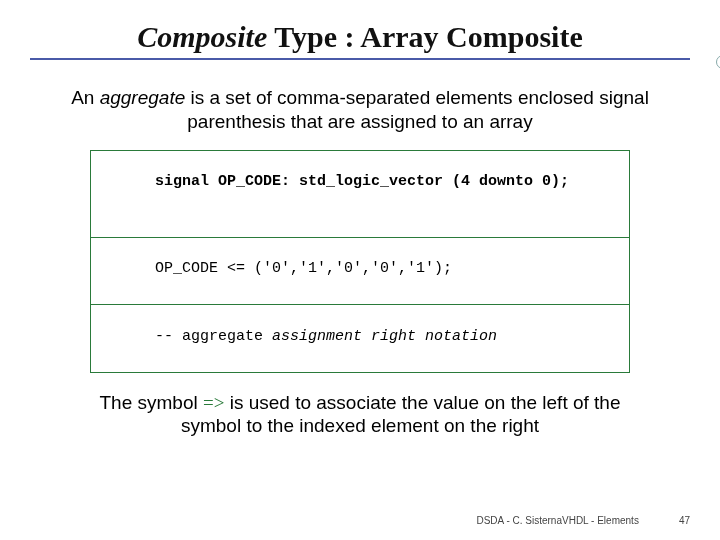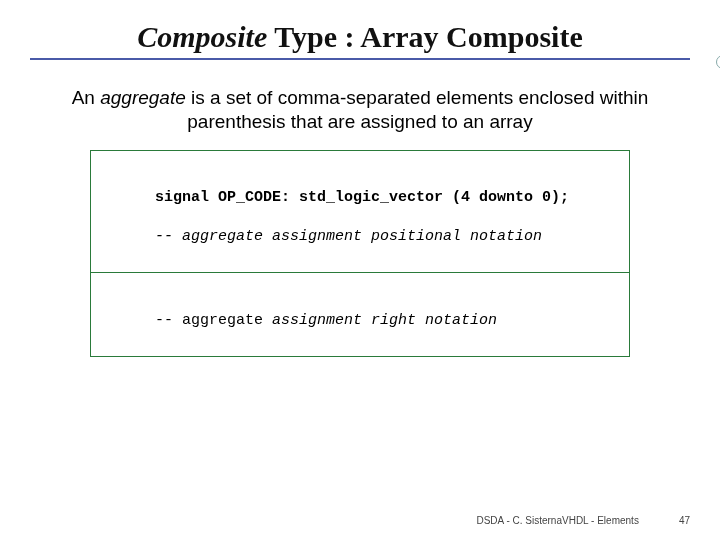--- a/index.html
+++ b/index.html
@@ -57,21 +57,21 @@
   }
   .aggregate-word { font-style: italic; margin-top: 13px; }
   .code-box {
     border: 1px solid #2a7a3a;
     margin: 0 60px 18px 60px;
     font-family: "Courier New", Courier, monospace;
     font-size: 15px;
   }
   .code-row {
     border-bottom: 1px solid #2a7a3a;
-    padding: 18px 10px 6px 10px;
+    padding: 2px 10px 6px 10px;
     line-height: 1.3;
     white-space: pre-wrap;
   }
   .code-row:last-child { border-bottom: none; }
   .kw { font-weight: bold; }
   .cm-it { font-style: italic; }
   .symbol-green {
     color: #2a7a3a;
     font-family: "Times New Roman", serif;
   }
@@ -98,33 +98,38 @@
 
     <span class="bead-tail"></span>
   </div>
 
   <h1 class="title">
     <span class="title-italic">Composite</span><span> Type : Array Composite</span>
   </h1>
   <div class="title-underline"></div>
 
   <p class="body-text">
-    <span>An </span><span class="aggregate-word">aggregate</span><span> is a set of comma-separated elements enclosed within parenthesis that are assigned to an array</span>
+    <span>An </span><span class="aggregate-word">aggregate</span><span> is a set of comma-separated elements enclosed signal parenthesis that are assigned to an array</span>
   </p>
 
   <div class="code-box">
     <div class="code-row">
       <span class="kw">signal OP_CODE: std_logic_vector (4 downto 0);</span><br>
-      <span class="cm-it">-- aggregate assignment positional notation</span>
+    </div>
+    <div class="code-row">
+      <span>OP_CODE &lt;= ('0','1','0','0','1');</span>
     </div>
     <div class="code-row">
       <span>-- aggregate </span><span class="cm-it">assignment right notation</span>
     </div>
   </div>
 
+  <p class="body-text" style="margin-top:6px;">
+    <span>The symbol </span><span class="symbol-green">=&gt;</span><span> is used to  associate the value on the left of the symbol to the indexed element on the right</span>
+  </p>
 
   <div class="footer">
     <span>DSDA - C. Sisterna</span>
     <span>VHDL - Elements</span>
     <span class="page-num">47</span>
   </div>
 
 </div>
 
 </body></html>

